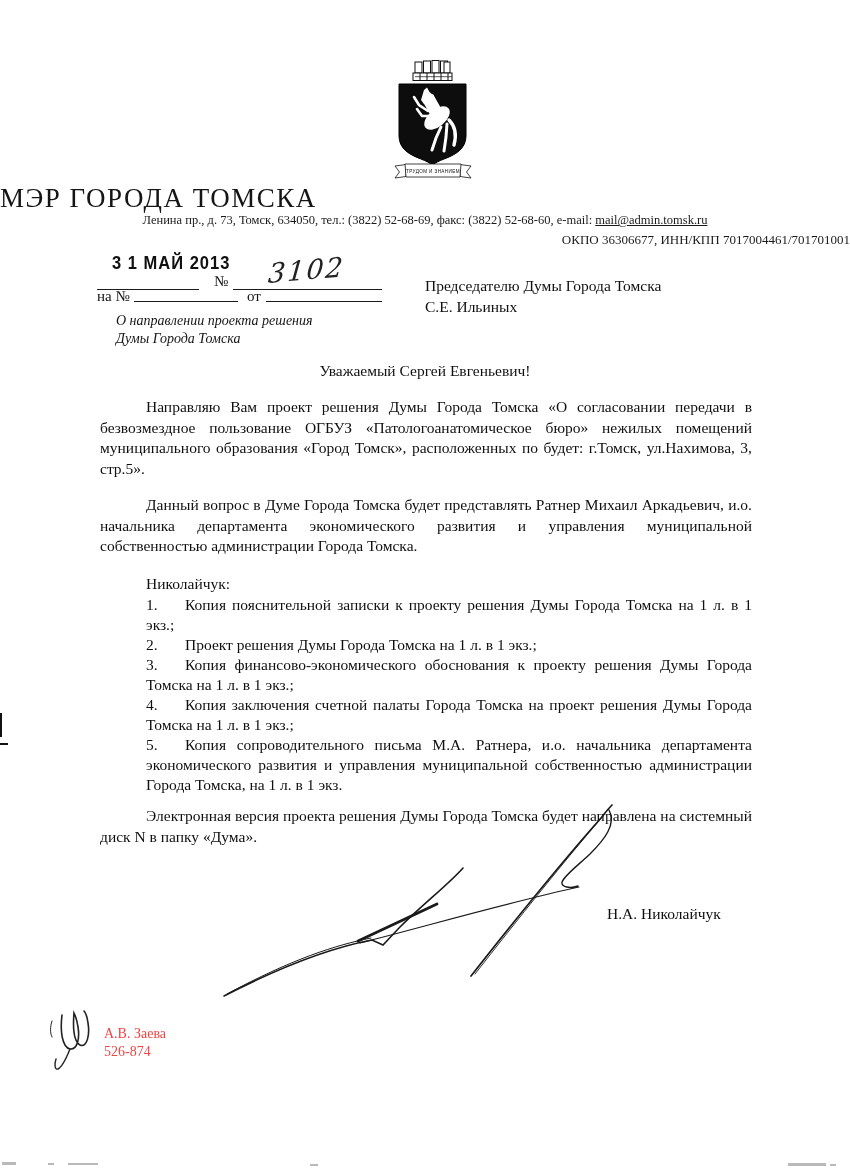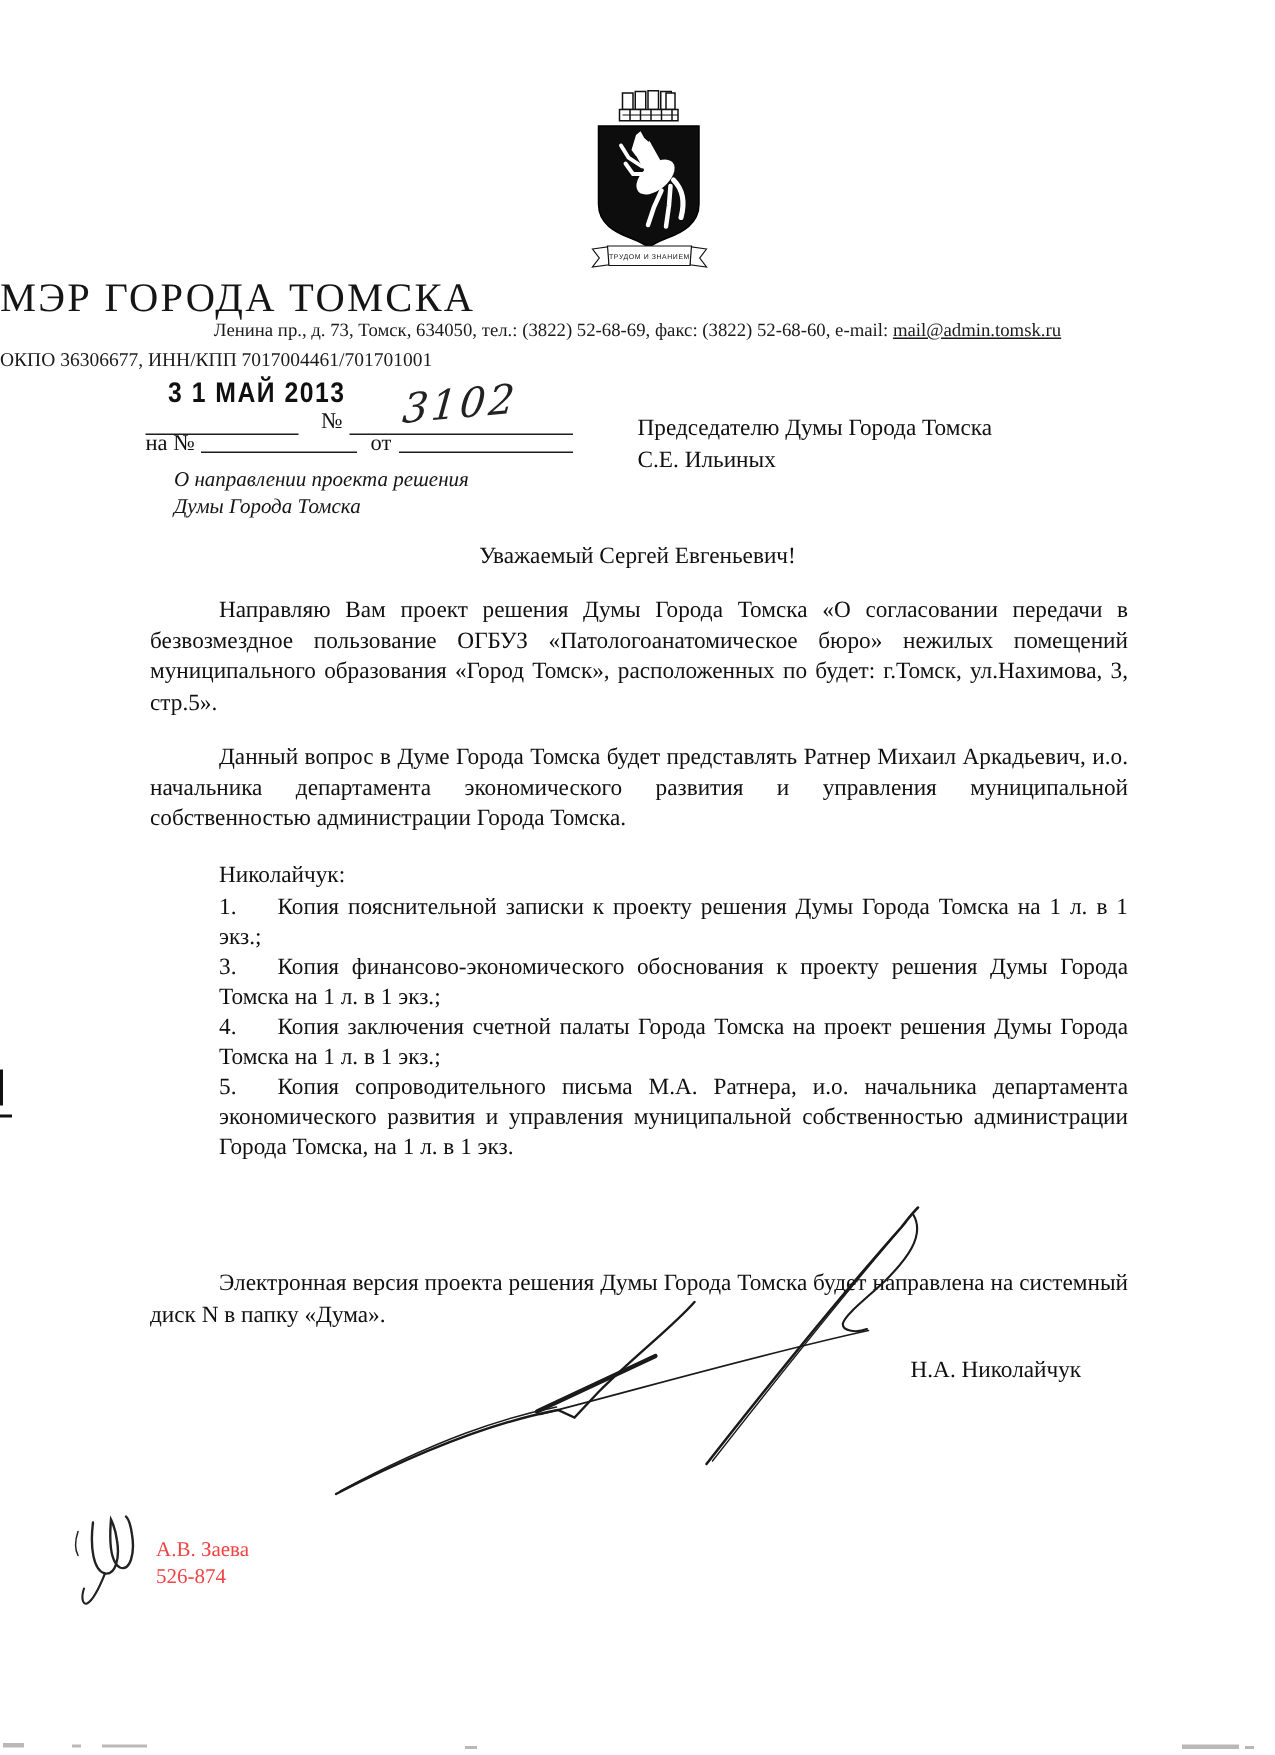--- a/index.html
+++ b/index.html
@@ -17,21 +17,21 @@
   .org-title {
     left: 0; right: 0; top: 183px; text-align: left;
     font-size: 27px; letter-spacing: 1.5px; color: #151515;
   }
   .addr-line {
     left: 0; right: 0; top: 213px; text-align: center;
     font-size: 12.5px; color: #1a1a1a; white-space: nowrap;
   }
   .addr-line .email { text-decoration: underline; }
   .codes-line {
-    left: 0; right: 0; top: 232px; text-align: left;
+    left: 0; right: 0; top: 232px; text-align: right;
     font-size: 13px; color: #1a1a1a;
   }
 
   
   .stamp-date {
     left: 112px; top: 252px;
     font-family: "Liberation Sans", sans-serif;
     font-weight: 700; font-size: 16.5px; letter-spacing: 1px;
     transform: scale(1.0, 1.15); transform-origin: left top;
     color: #101010; white-space: nowrap;
@@ -59,21 +59,21 @@
   .recipient { left: 425px; top: 275px; font-size: 15.5px; line-height: 21px; color: #101010; }
 
   
   .salutation { left: 0; right: 0; top: 362px; text-align: center; font-size: 15.5px; }
   .para {
     left: 100px; width: 652px; font-size: 15.5px; line-height: 20.5px;
     text-align: justify; text-indent: 46px; color: #101010;
   }
   .p1 { top: 397px; }
   .p2 { top: 495px; }
-  .p3 { top: 806px; margin-top: 40px; }
+  .p3 { top: 806px; }
   .attach-label { left: 146px; top: 575px; font-size: 15.5px; }
   .attach-list { left: 146px; top: 595px; width: 606px; font-size: 15.5px; line-height: 20px; color: #101010; }
   .att-item { text-align: justify; }
   .att-num { display: inline-block; width: 39px; }
 
   
   .sig-svg { left: 0; top: 0; width: 850px; height: 1170px; pointer-events: none; }
   .sig-name { left: 607px; top: 905px; font-size: 15.5px; color: #101010; }
 
   
@@ -151,20 +151,21 @@
   <div class="abs recipient">
     <div>Председателю Думы Города Томска</div>
     <div>С.Е. Ильиных</div>
   </div>
   <div class="abs para p1">Направляю Вам проект решения Думы Города Томска «О согласовании передачи в безвозмездное пользование ОГБУЗ «Патологоанатомическое бюро» нежилых помещений муниципального образования «Город Томск», расположенных по будет: г.Томск, ул.Нахимова, 3, стр.5».</div>
   <div class="abs para p2">Данный вопрос в Думе Города Томска будет представлять Ратнер Михаил Аркадьевич, и.о. начальника департамента экономического развития и управления муниципальной собственностью администрации Города Томска.</div>
   <div class="abs attach-label">Николайчук:</div>
 
   <div class="abs attach-list">
     <div class="att-item"><span class="att-num">1.</span><span>Копия пояснительной записки к проекту решения Думы Города Томска на 1 л. в 1 экз.;</span></div>
+    <div class="att-item"><span class="att-num">2.</span><span>Проект решения Думы Города Томска на 1 л. в 1 экз.;</span></div>
     <div class="att-item"><span class="att-num">3.</span><span>Копия финансово-экономического обоснования к проекту решения Думы Города Томска на 1 л. в 1 экз.;</span></div>
     <div class="att-item"><span class="att-num">4.</span><span>Копия заключения счетной палаты Города Томска на проект решения Думы Города Томска на 1 л. в 1 экз.;</span></div>
     <div class="att-item"><span class="att-num">5.</span><span>Копия сопроводительного письма М.А. Ратнера, и.о. начальника департамента экономического развития и управления муниципальной собственностью администрации Города Томска, на 1 л. в 1 экз.</span></div>
   </div>
 
   <div class="abs para p3">Электронная версия проекта решения Думы Города Томска будет направлена на системный диск N в папку «Дума».</div>
 
   <svg class="abs sig-svg" viewBox="0 0 850 1170">
     <g fill="none" stroke="#1a1a1a" stroke-linecap="round">
       <path d="M224,996 C290,962 335,947 372,940 L383,945 L399,928 C424,903 448,885 463,868" stroke-width="1.6"></path>

